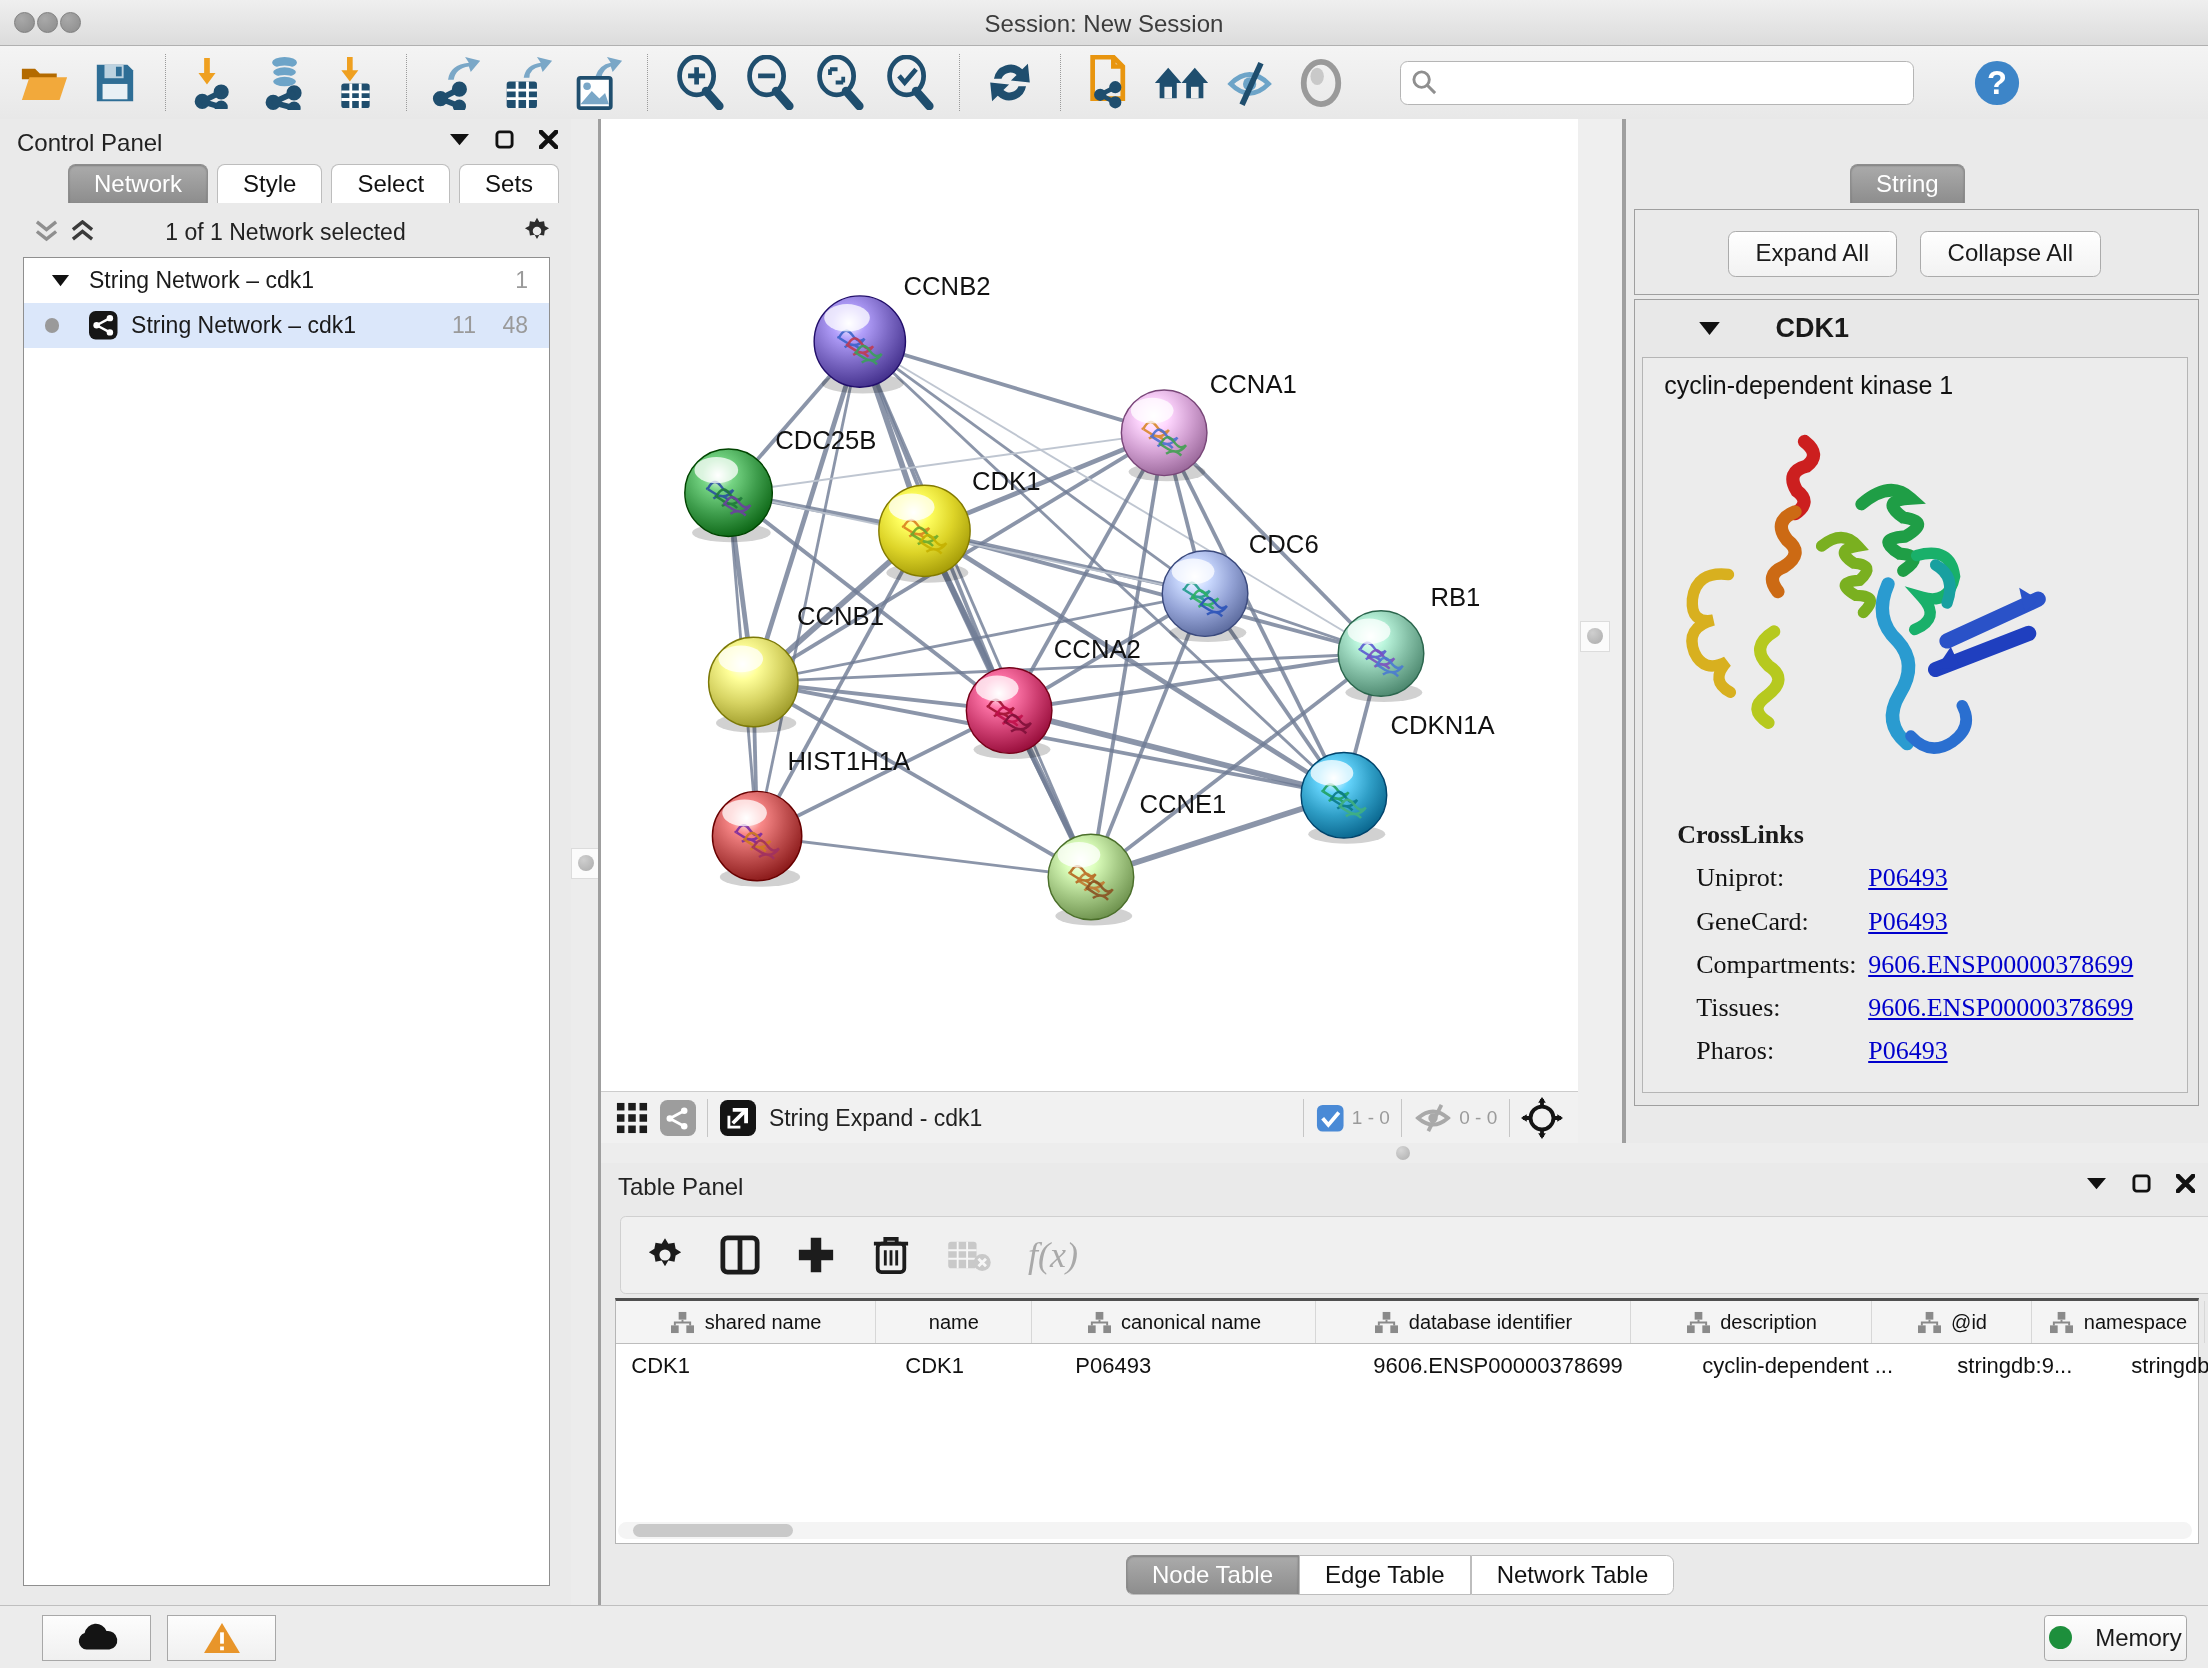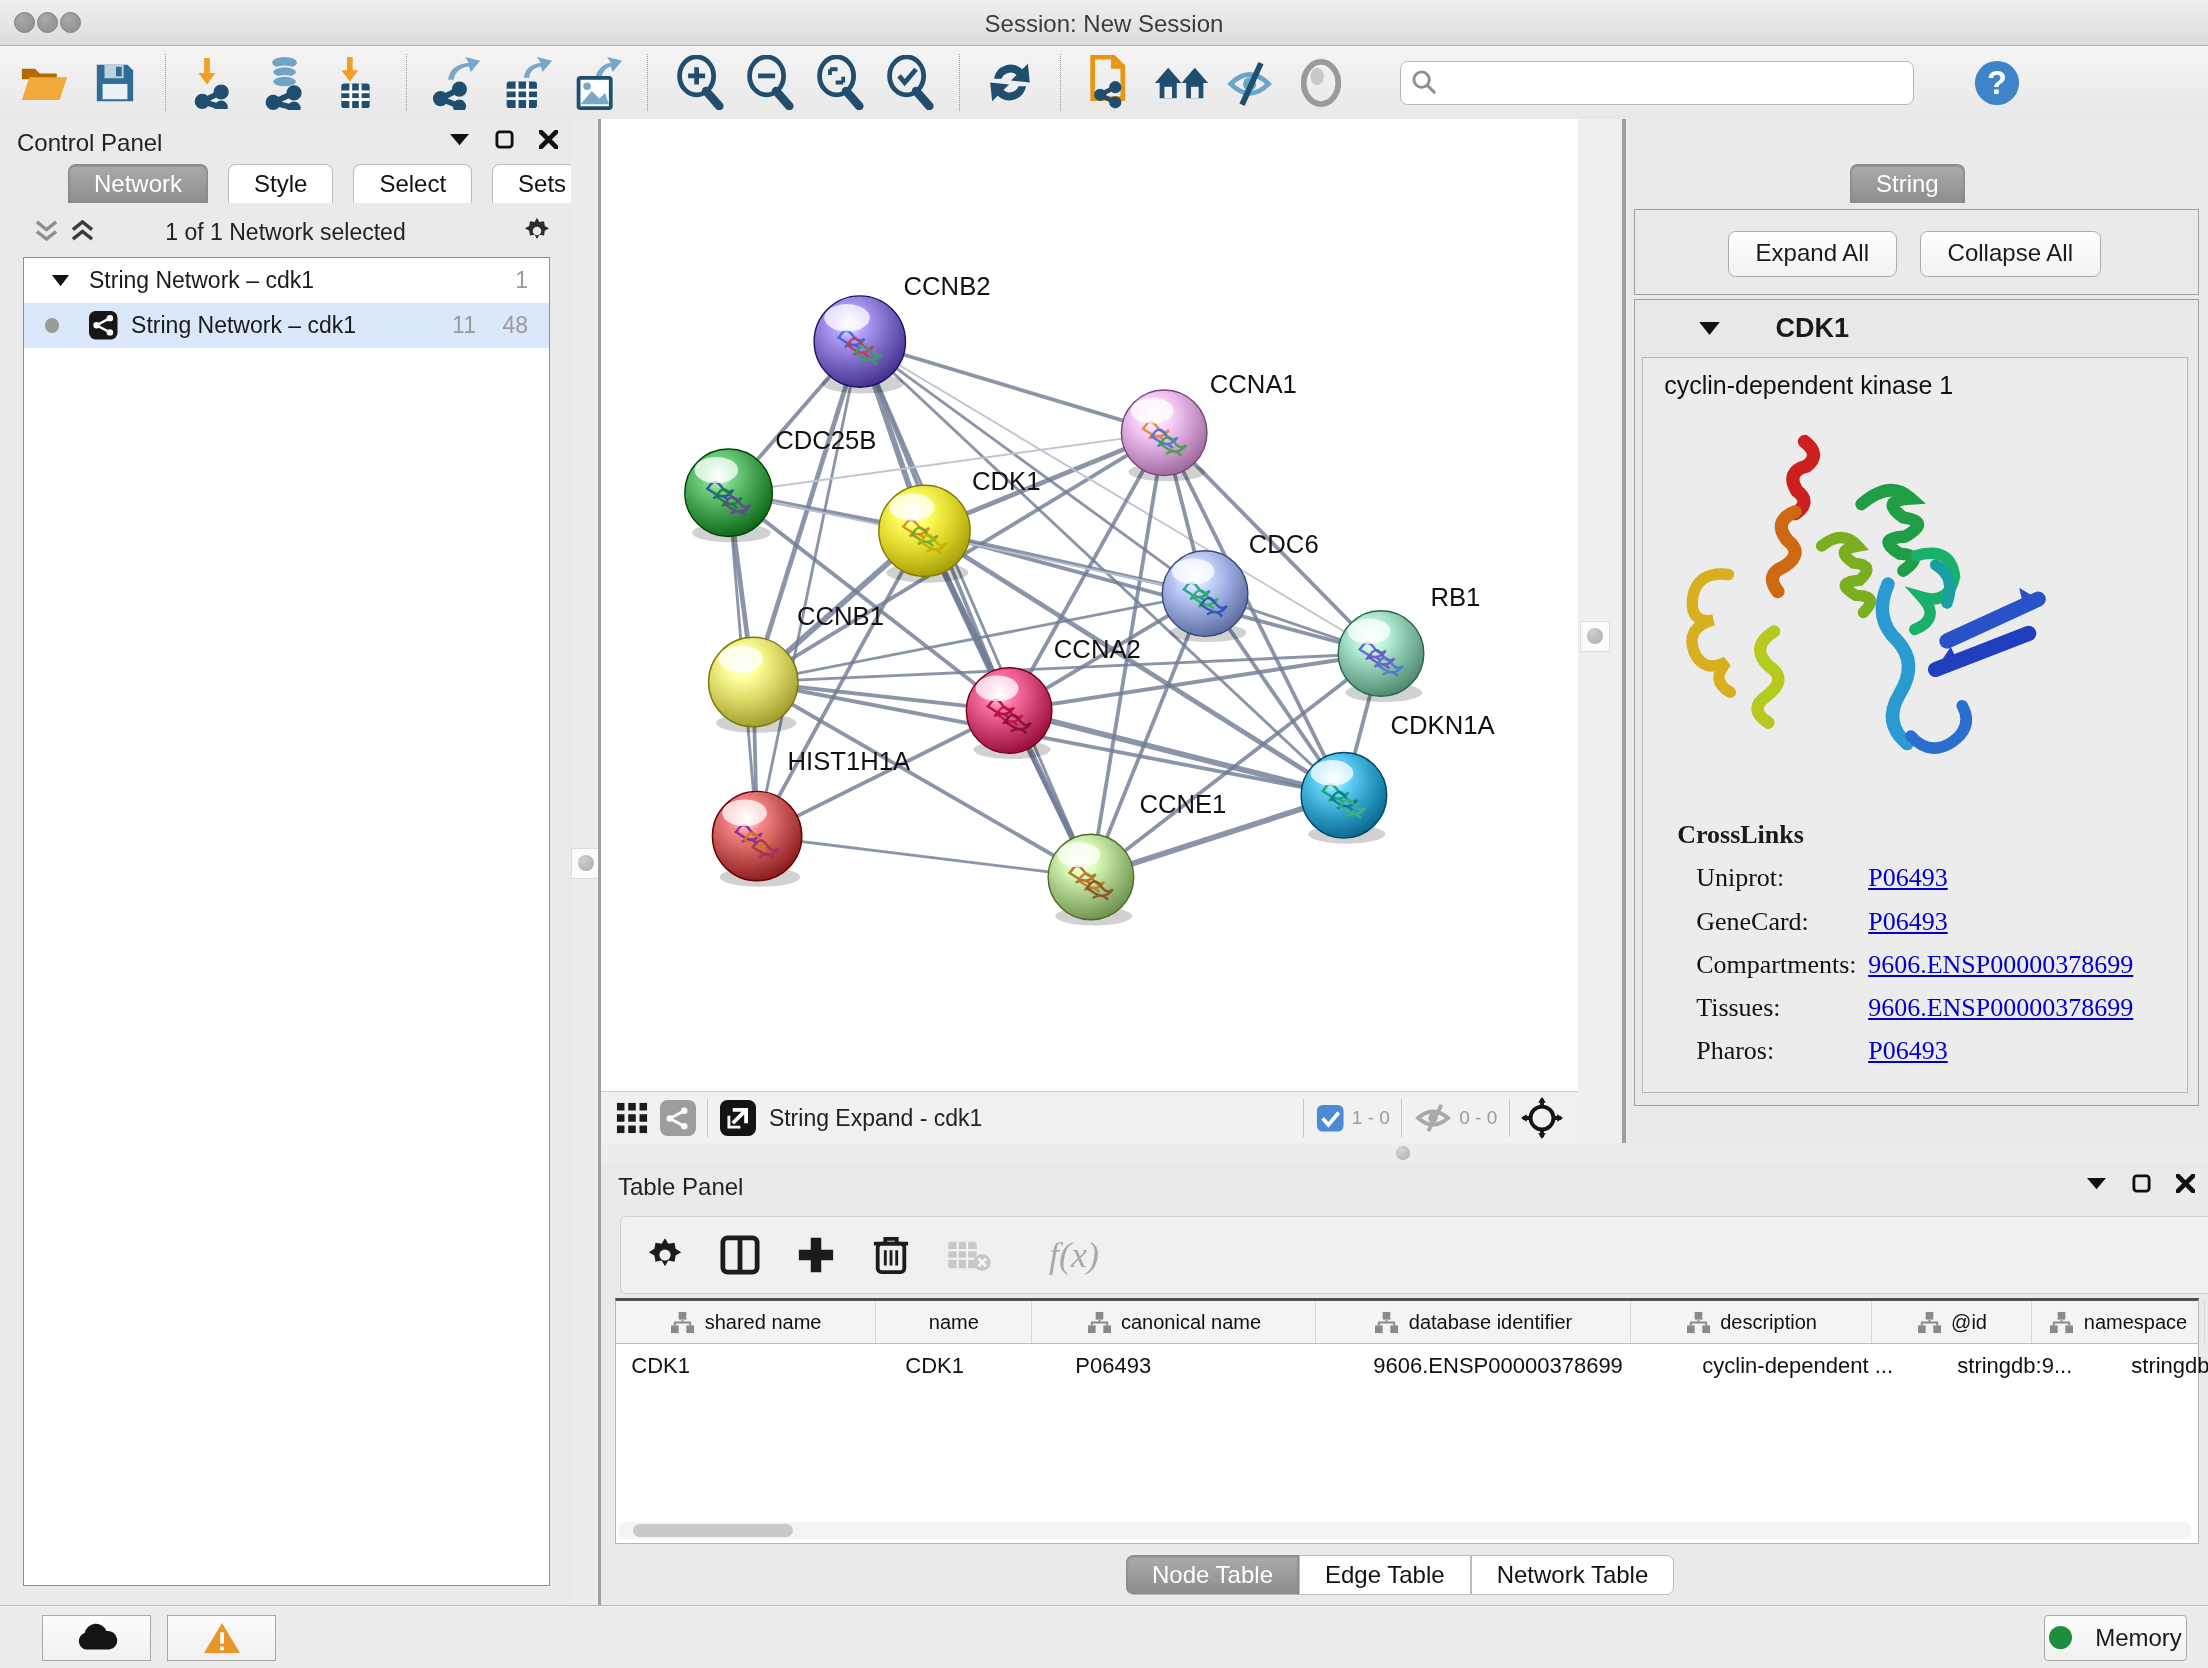--- a/index.html
+++ b/index.html
@@ -25,21 +25,21 @@
                 font-size:21px;padding:0 11.4px 0 44px;outline:none;}
   #search-icon{position:absolute;left:11.4px;top:8.6px;}
   #help-btn{margin-left:48px;}
 
   
   .panel-title-row{position:absolute;left:0;right:0;top:7.6px;height:32px;}
   .panel-title{position:absolute;left:17px;top:2.9px;font-size:24px;color:#222;}
   .pt-icons{position:absolute;right:13.3px;top:3.8px;display:flex;gap:25px;align-items:center;}
   .tabbar{position:absolute;display:flex;}
   .tab{height:38px;line-height:38px;padding:0 25px;font-size:24px;background:#fff;color:#111;
-       border:1px solid #bdbdbd;border-bottom:none;border-radius:7.6px 7.6px 0 0;margin-right:20px;text-align:center;}
+       border:1px solid #bdbdbd;border-bottom:none;border-radius:7.6px 7.6px 0 0;margin-right:9px;text-align:center;}
   .tab.active{background:linear-gradient(#ababab,#8d8d8d);color:#fff;border-color:#8d8d8d;
               box-shadow:inset 0 1px 1.9px rgba(0,0,0,.25);}
 
   
   #control-panel{left:0;top:119px;width:571px;height:1487px;background:#eaeaea;}
   #cp-tabs{left:68px;top:45px;}
   #cp-gearrow{position:absolute;left:0;top:90px;width:100%;height:44px;}
   #cp-status{position:absolute;left:0;width:100%;top:9.5px;text-align:center;font-size:23px;color:#222;}
   #cp-listbox{position:absolute;left:23px;top:138px;width:525px;height:1327px;background:#fff;
               border:1.9px solid #8f8f8f;}
@@ -82,21 +82,21 @@
   #crosslinks{position:absolute;left:0px;top:462px;width:100%;font-family:"Liberation Serif",serif;}
   #crosslinks-title{font-size:26px;font-weight:bold;margin-left:34px;}
   .cl-row{display:flex;margin:13.3px 0 13.3px 53px;font-size:26px;gap:24px;}
   .cl-label{width:148px;color:#111;}
   .cl-value a{color:#0000cc;text-decoration:underline;}
 
   
   #table-panel{left:601px;top:1163px;width:1607px;height:442px;background:#eaeaea;}
   #tp-toolbar{position:absolute;left:19px;top:53px;width:1569px;height:76px;background:#f0f0f0;
               border:1px solid #d0d0d0;border-radius:5.7px;display:flex;align-items:center;gap:36px;padding-left:25px;}
-  #tp-fx{font-family:"Liberation Serif",serif;font-style:italic;font-size:36px;color:#a9a9a9;margin-left:21px;}
+  #tp-fx{font-family:"Liberation Serif",serif;font-style:italic;font-size:36px;color:#a9a9a9;}
   #tp-table{position:absolute;left:14.3px;top:135px;width:1582px;height:242px;background:#fff;
             border:1px solid #b5b5b5;border-top:3.8px solid #4f4f4f;}
   #tp-header{display:flex;height:42px;background:#f4f4f4;border-bottom:1.9px solid #bdbdbd;}
   .th{display:flex;align-items:center;justify-content:center;gap:9.5px;font-size:20px;color:#111;
       border-right:1px solid #d7d7d7;overflow:hidden;white-space:nowrap;}
   #tp-row{display:flex;height:44px;}
   .td{font-size:22px;color:#111;padding-left:15px;display:flex;align-items:center;overflow:hidden;white-space:nowrap;}
   #tp-hscroll{position:absolute;left:1.9px;bottom:3.8px;width:1574px;height:17px;background:#f4f4f4;border-radius:8.6px;}
   #tp-thumb{position:absolute;left:15px;top:1.9px;width:160px;height:13.3px;background:#c9c9c9;border-radius:6.7px;}
   #tp-tabs{position:absolute;left:525px;top:392px;}

